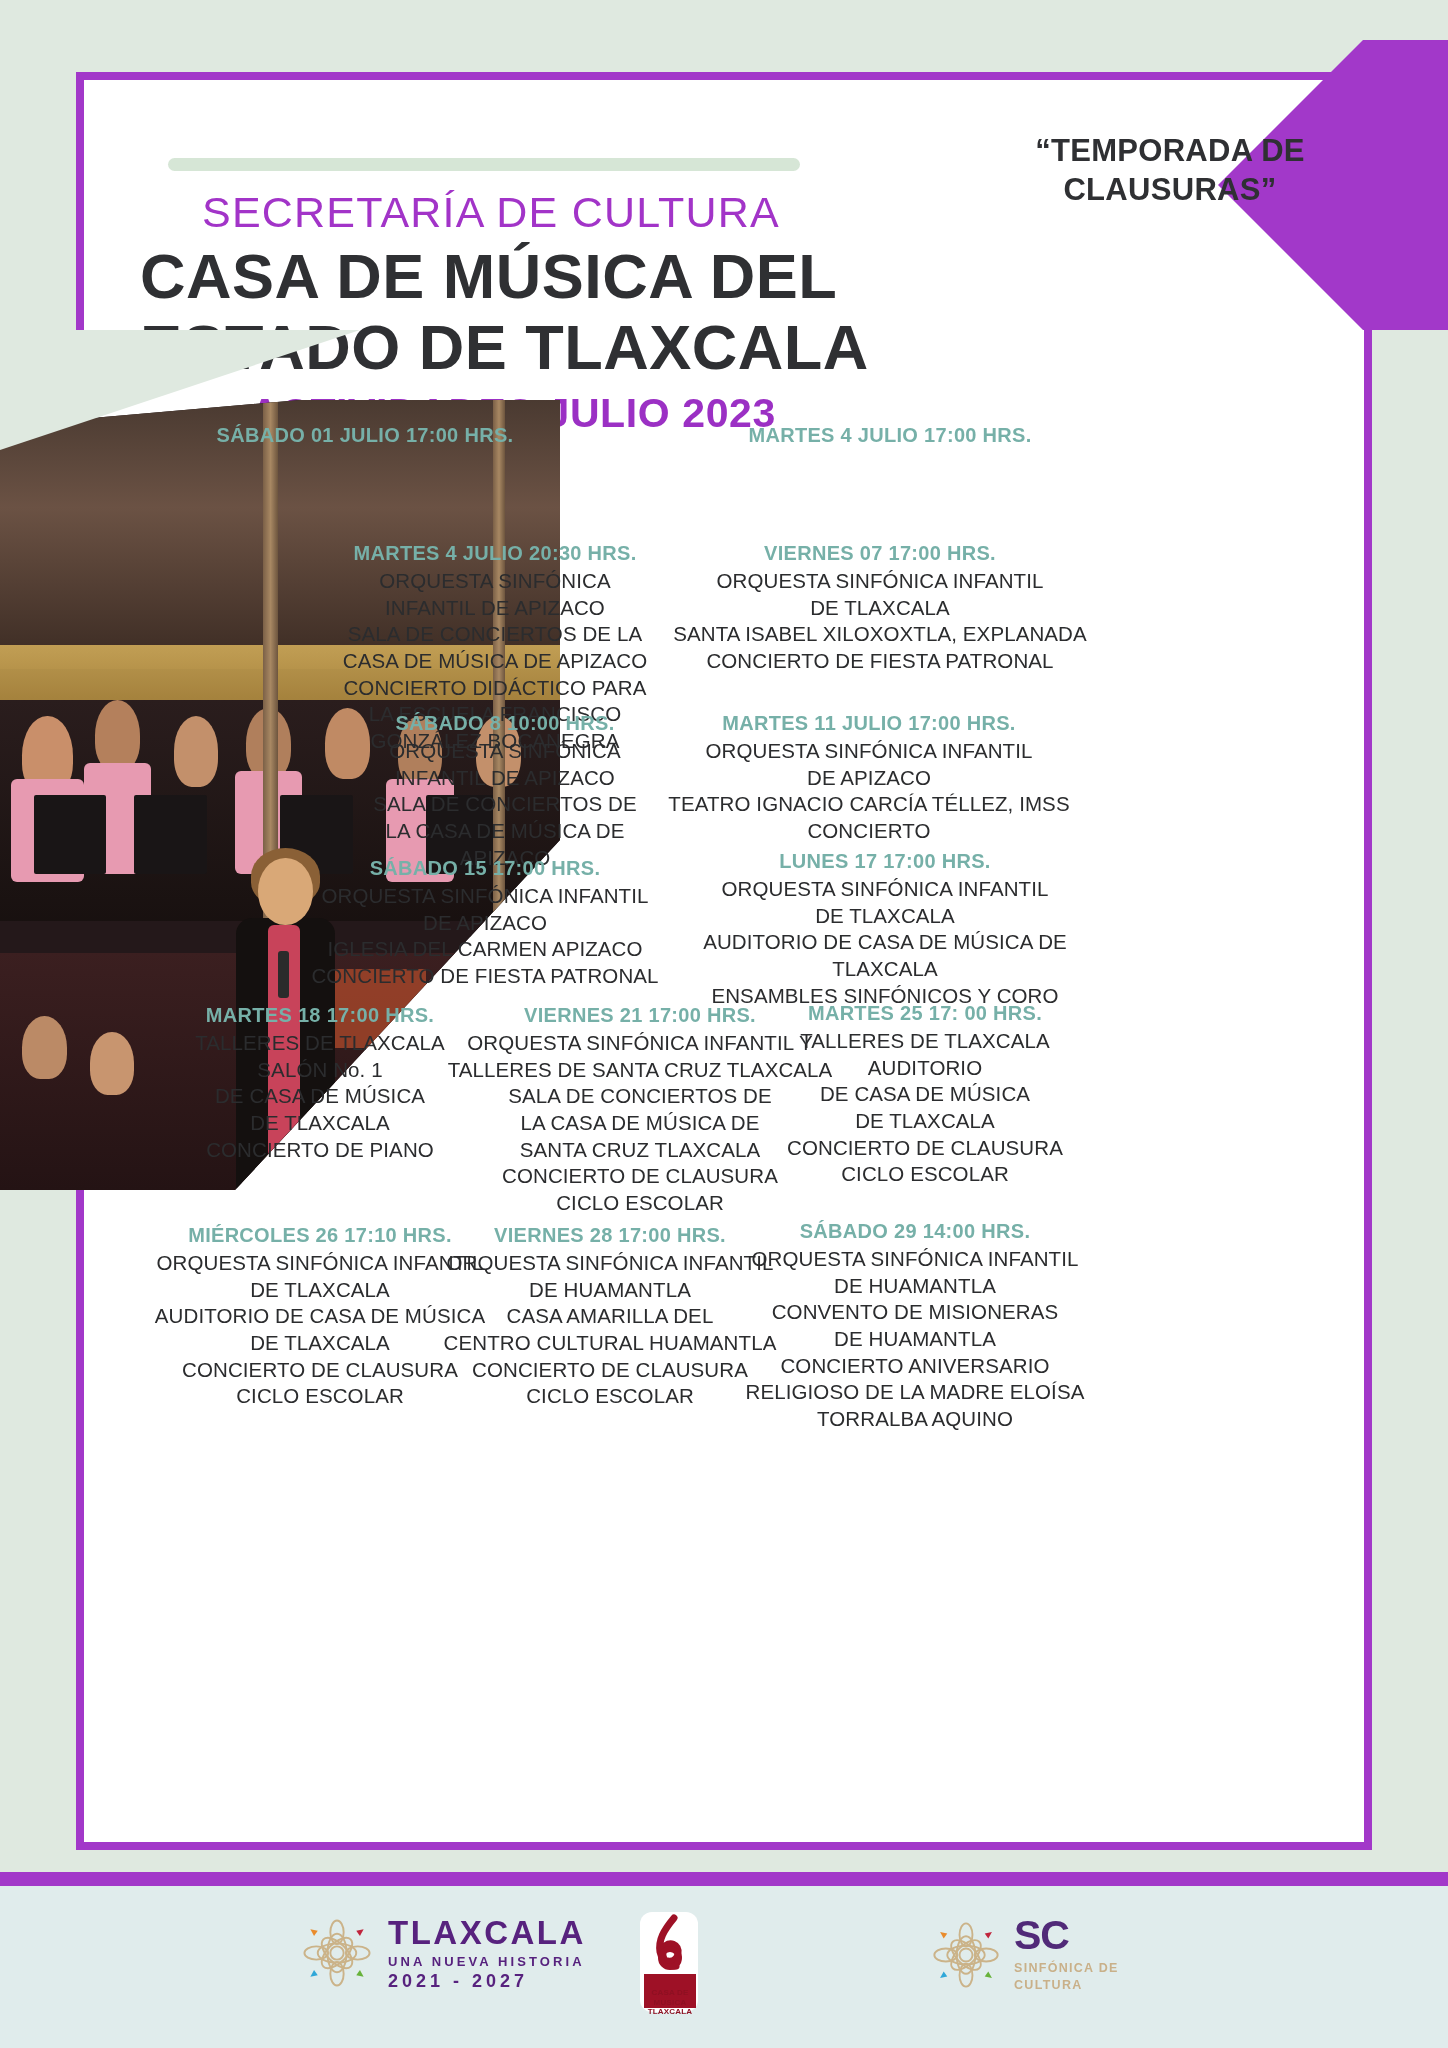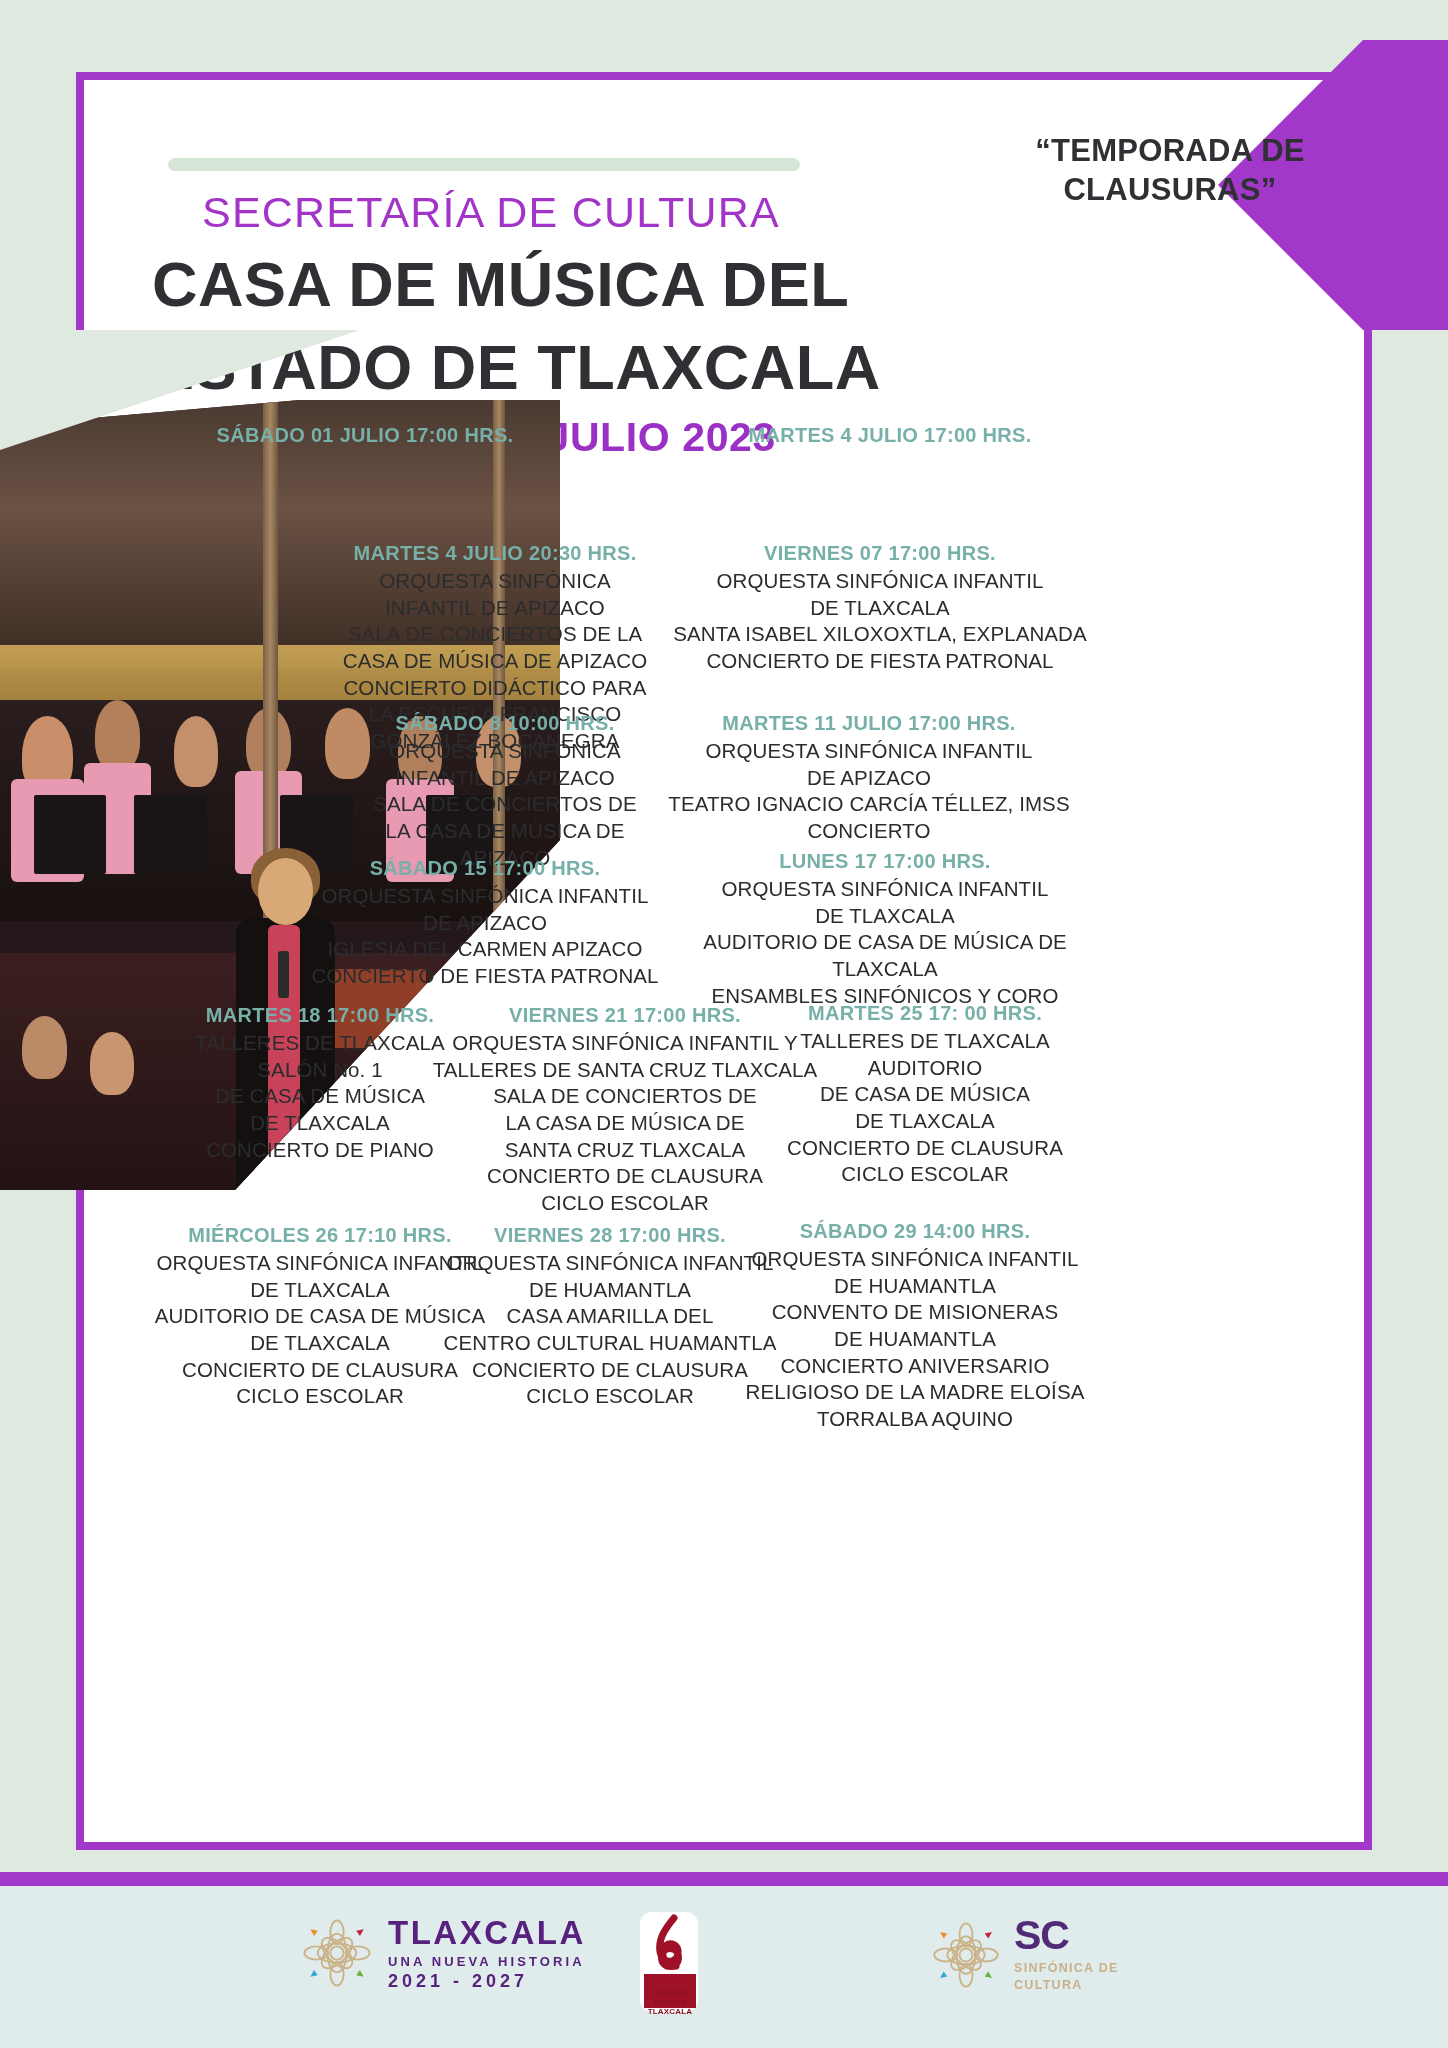--- a/index.html
+++ b/index.html
@@ -29,21 +29,21 @@
   }
 
   
   #header{position:absolute;left:140px;top:188px;width:860px;}
   .kicker{
     color:#a234c8;font-size:43px;letter-spacing:1.2px;font-weight:400;
     margin:0 0 4px 0;padding-left:62px;
   }
   .title{
     color:#2f3033;font-size:63px;font-weight:700;line-height:1.12;
-    letter-spacing:.5px;margin:12px;
+    letter-spacing:.5px;margin:0;
   }
   .subtitle{
     color:#9b30c4;font-size:41px;font-weight:700;letter-spacing:.6px;
     margin:8px 0 0 0;padding-left:110px;
   }
   #season{
     position:absolute;left:1020px;top:132px;width:300px;
     text-align:center;color:#2f3033;font-size:31px;font-weight:700;
     line-height:1.25;letter-spacing:.3px;z-index:6;
   }
@@ -250,21 +250,21 @@
 
   <div class="ev c-center" style="left:180px;top:1002px;width:280px;">
     <div class="d">MARTES 18  17:00 HRS.</div>
     <div class="l" style="white-space:pre-line">TALLERES DE TLAXCALA
 SALÓN No. 1
 DE CASA DE MÚSICA
 DE TLAXCALA
 CONCIERTO DE PIANO</div>
   </div>
 
-  <div class="ev c-center" style="left:425px;top:1002px;width:400px;">
+  <div class="ev c-center" style="left:440px;top:1002px;width:400px;">
     <div class="d">VIERNES 21  17:00 HRS.</div>
     <div class="l" style="white-space:pre-line">ORQUESTA SINFÓNICA INFANTIL Y
 TALLERES DE SANTA CRUZ TLAXCALA
 SALA DE CONCIERTOS DE
 LA CASA DE MÚSICA DE
 SANTA CRUZ TLAXCALA
 CONCIERTO DE CLAUSURA
 CICLO ESCOLAR</div>
   </div>
 

